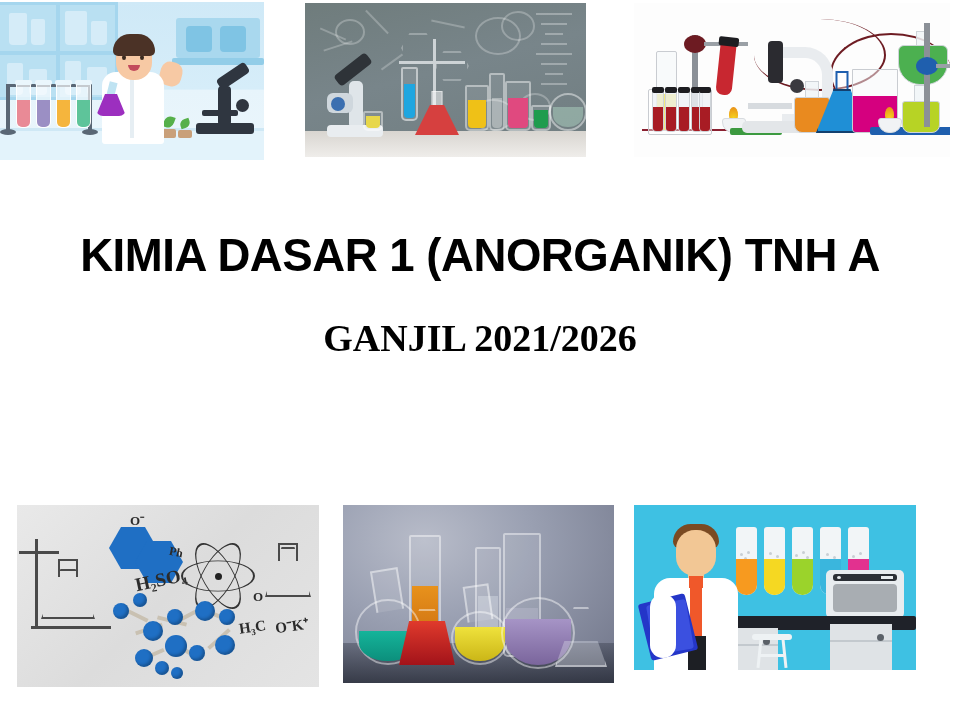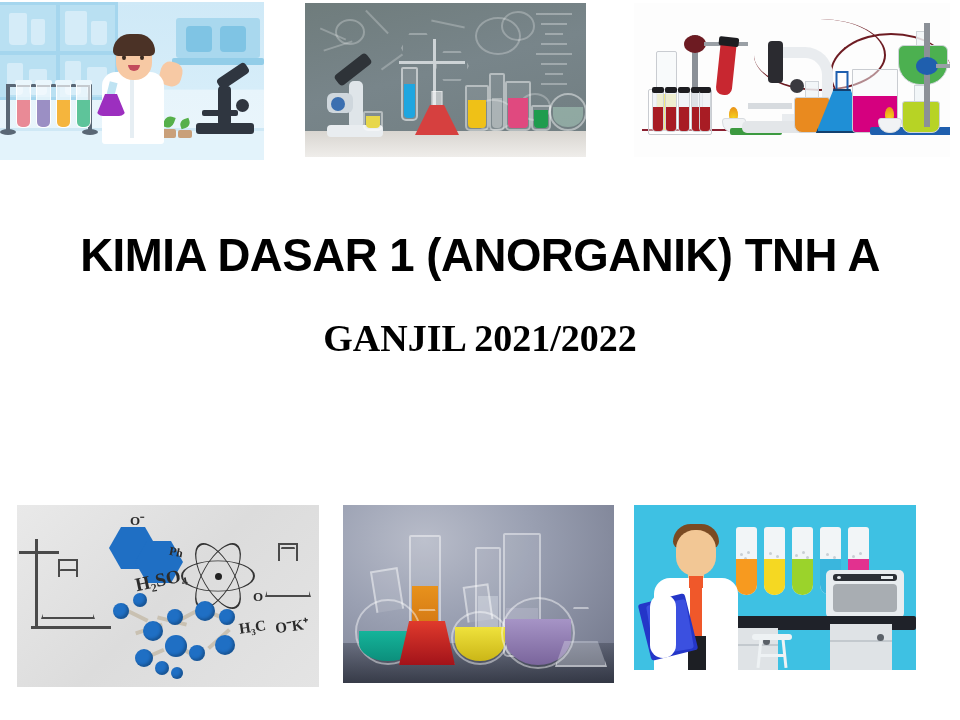--- a/index.html
+++ b/index.html
@@ -484,21 +484,21 @@
         <div class="nk" style="height:18px;"></div>
         <div class="bd" style="height:38px;background:#4cb050;border-radius:6px 6px 22px 22px;"></div>
       </div>
       <div class="v-pole" style="left:290px;bottom:30px;height:104px;"></div>
       <div class="v-clamp" style="left:282px;bottom:82px;background:#1f5fae;"></div>
     </div>
   </div>
 
   <div class="title-block">
     <div class="main-title">KIMIA DASAR 1 (ANORGANIK) TNH A</div>
-    <div class="sub-title">GANJIL 2021/2022</div>
+    <div class="sub-title">GANJIL 2021/2026</div>
   </div>
 
   <div class="pic" id="pic-bot-left">
     <div class="art sketch-bg">
       <div class="sk-stand"></div>
       <div class="sk-flask" style="left:24px;top:54px;">
         <div class="nk"></div>
           <div class="bd"></div>
       </div>
 

